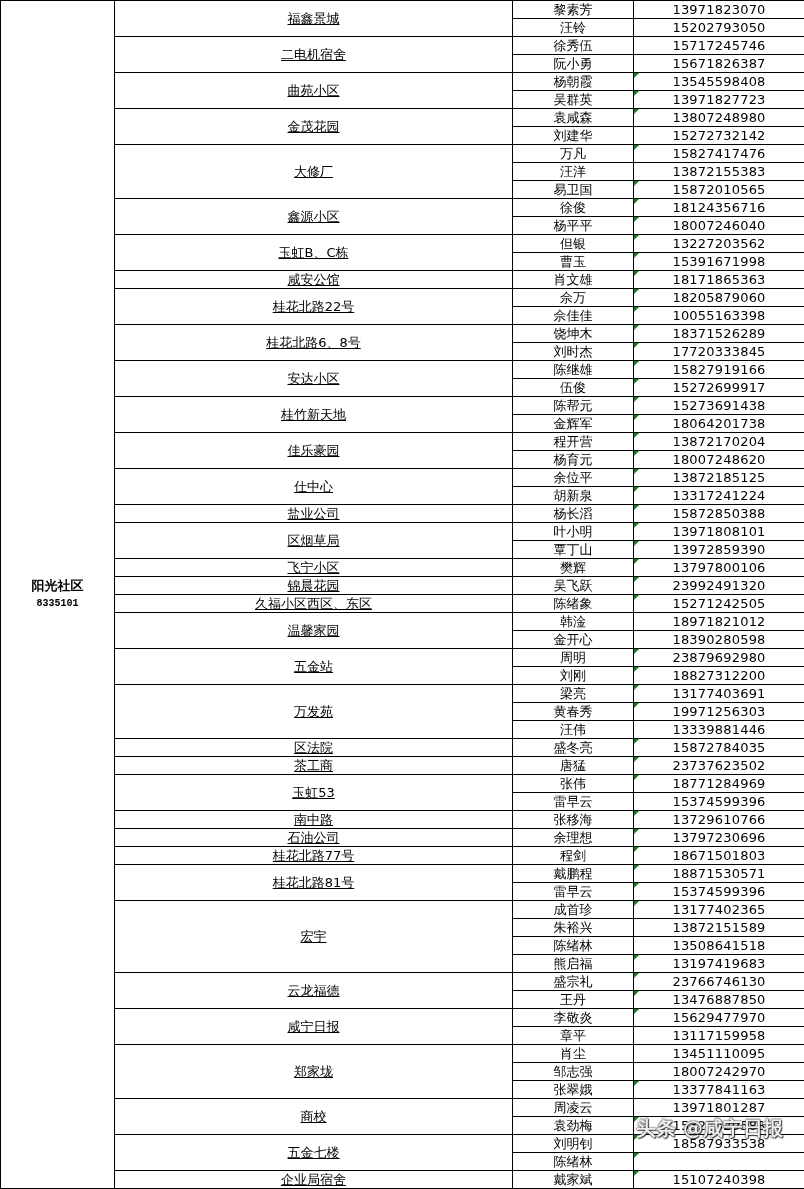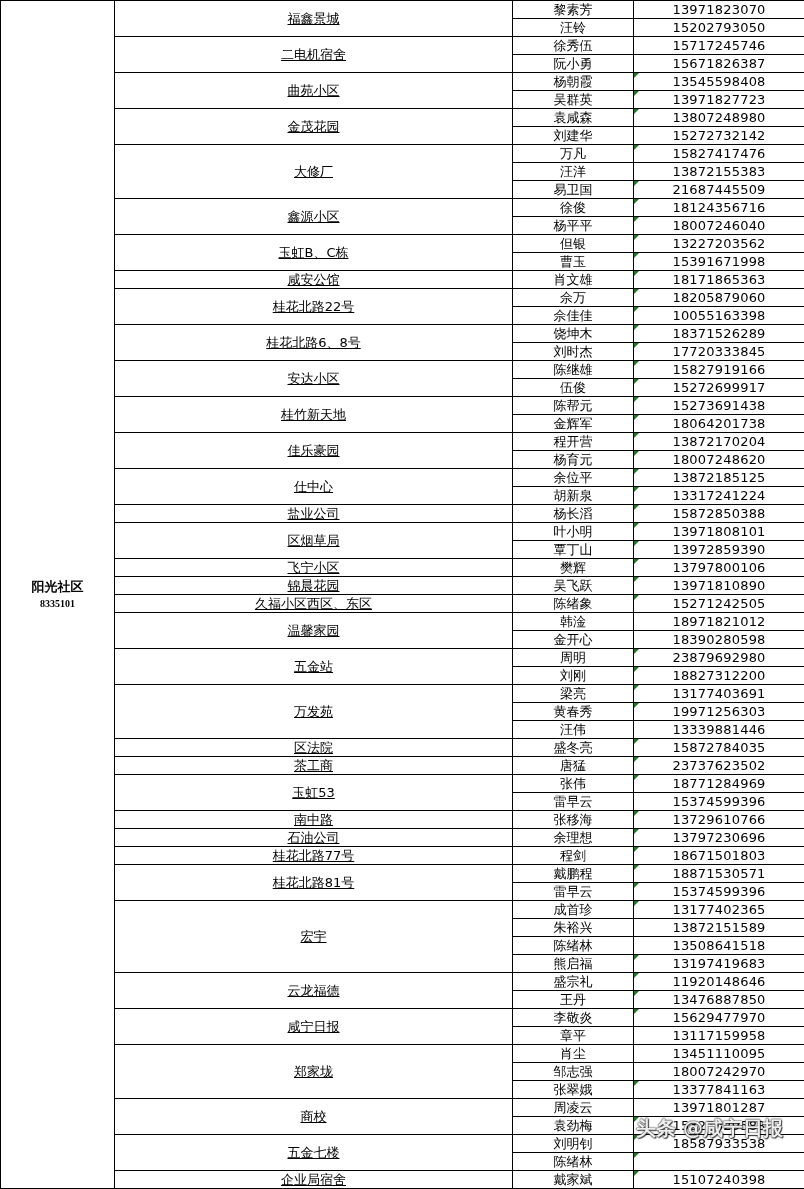--- a/index.html
+++ b/index.html
@@ -5,21 +5,21 @@
   html, body { margin: 0; padding: 0; background: #ffffff; }
   body { width: 804px; height: 1189px; overflow: hidden; position: relative;
          font-family: "DejaVu Sans", "Liberation Sans", sans-serif; color: #000; }
   table.sheet { border-collapse: collapse; position: absolute; left: 0; top: 0;
                 width: 804px; table-layout: fixed; }
   table.sheet td { border: 1px solid #000; padding: 0; text-align: center;
                    vertical-align: middle; height: 17px; line-height: 17px;
                    font-size: 13px; white-space: nowrap; overflow: hidden; position: relative; }
   col.c1 { width: 114px; } col.c2 { width: 398px; } col.c3 { width: 121px; } col.c4 { width: 171px; }
   td.community { font-weight: bold; font-size: 14px; line-height: 18px;
-                 font-family: Liberation Serif, serif; }
+                 font-family: Liberation Mono, monospace; }
   td.community .code { display: block; font-size: 10px; }
   td.place { font-size: 14px; text-decoration: underline; }
   td.phone { font-family: "DejaVu Sans", "Liberation Sans", sans-serif; font-size: 13px; letter-spacing: 0.2px; }
   td.phone.flag::before { content: ""; position: absolute; left: 0; top: 0;
      width: 0; height: 0; border-top: 5px solid #1e7a1e; border-right: 5px solid transparent; }
   .watermark { position: absolute; left: 636px; top: 1115px; font-size: 20px; font-weight: bold;
                color: rgba(255,255,255,0.92); letter-spacing: 0px;
                text-shadow: 0 0 2px #333, 0 0 1px #000, 1px 1px 1px rgba(0,0,0,0.7); white-space: nowrap; }
 </style>
 </head>
@@ -74,21 +74,21 @@
         <td class="place" rowspan="3">大修厂</td>
         <td class="name">万凡</td>
         <td class="phone flag">15827417476</td>
       </tr>
       <tr>
         <td class="name">汪洋</td>
         <td class="phone">13872155383</td>
       </tr>
       <tr>
         <td class="name">易卫国</td>
-        <td class="phone flag">21687445509</td>
+        <td class="phone flag">15872010565</td>
       </tr>
       <tr>
         <td class="place" rowspan="2">鑫源小区</td>
         <td class="name">徐俊</td>
         <td class="phone flag">18124356716</td>
       </tr>
       <tr>
         <td class="name">杨平平</td>
         <td class="phone flag">18007246040</td>
       </tr>
@@ -175,21 +175,21 @@
         <td class="phone flag">13972859390</td>
       </tr>
       <tr>
         <td class="place" rowspan="1">飞宁小区</td>
         <td class="name">樊辉</td>
         <td class="phone flag">13797800106</td>
       </tr>
       <tr>
         <td class="place" rowspan="1">锦晨花园</td>
         <td class="name">吴飞跃</td>
-        <td class="phone flag">13971810890</td>
+        <td class="phone flag">23992491320</td>
       </tr>
       <tr>
         <td class="place" rowspan="1">久福小区西区、东区</td>
         <td class="name">陈绪象</td>
         <td class="phone flag">15271242505</td>
       </tr>
       <tr>
         <td class="place" rowspan="2">温馨家园</td>
         <td class="name">韩淦</td>
         <td class="phone">18971821012</td>
@@ -276,21 +276,21 @@
         <td class="name">陈绪林</td>
         <td class="phone">13508641518</td>
       </tr>
       <tr>
         <td class="name">熊启福</td>
         <td class="phone flag">13197419683</td>
       </tr>
       <tr>
         <td class="place" rowspan="2">云龙福德</td>
         <td class="name">盛宗礼</td>
-        <td class="phone flag">11920148646</td>
+        <td class="phone flag">23766746130</td>
       </tr>
       <tr>
         <td class="name">王丹</td>
         <td class="phone flag">13476887850</td>
       </tr>
       <tr>
         <td class="place" rowspan="2">咸宁日报</td>
         <td class="name">李敬炎</td>
         <td class="phone flag">15629477970</td>
       </tr>

